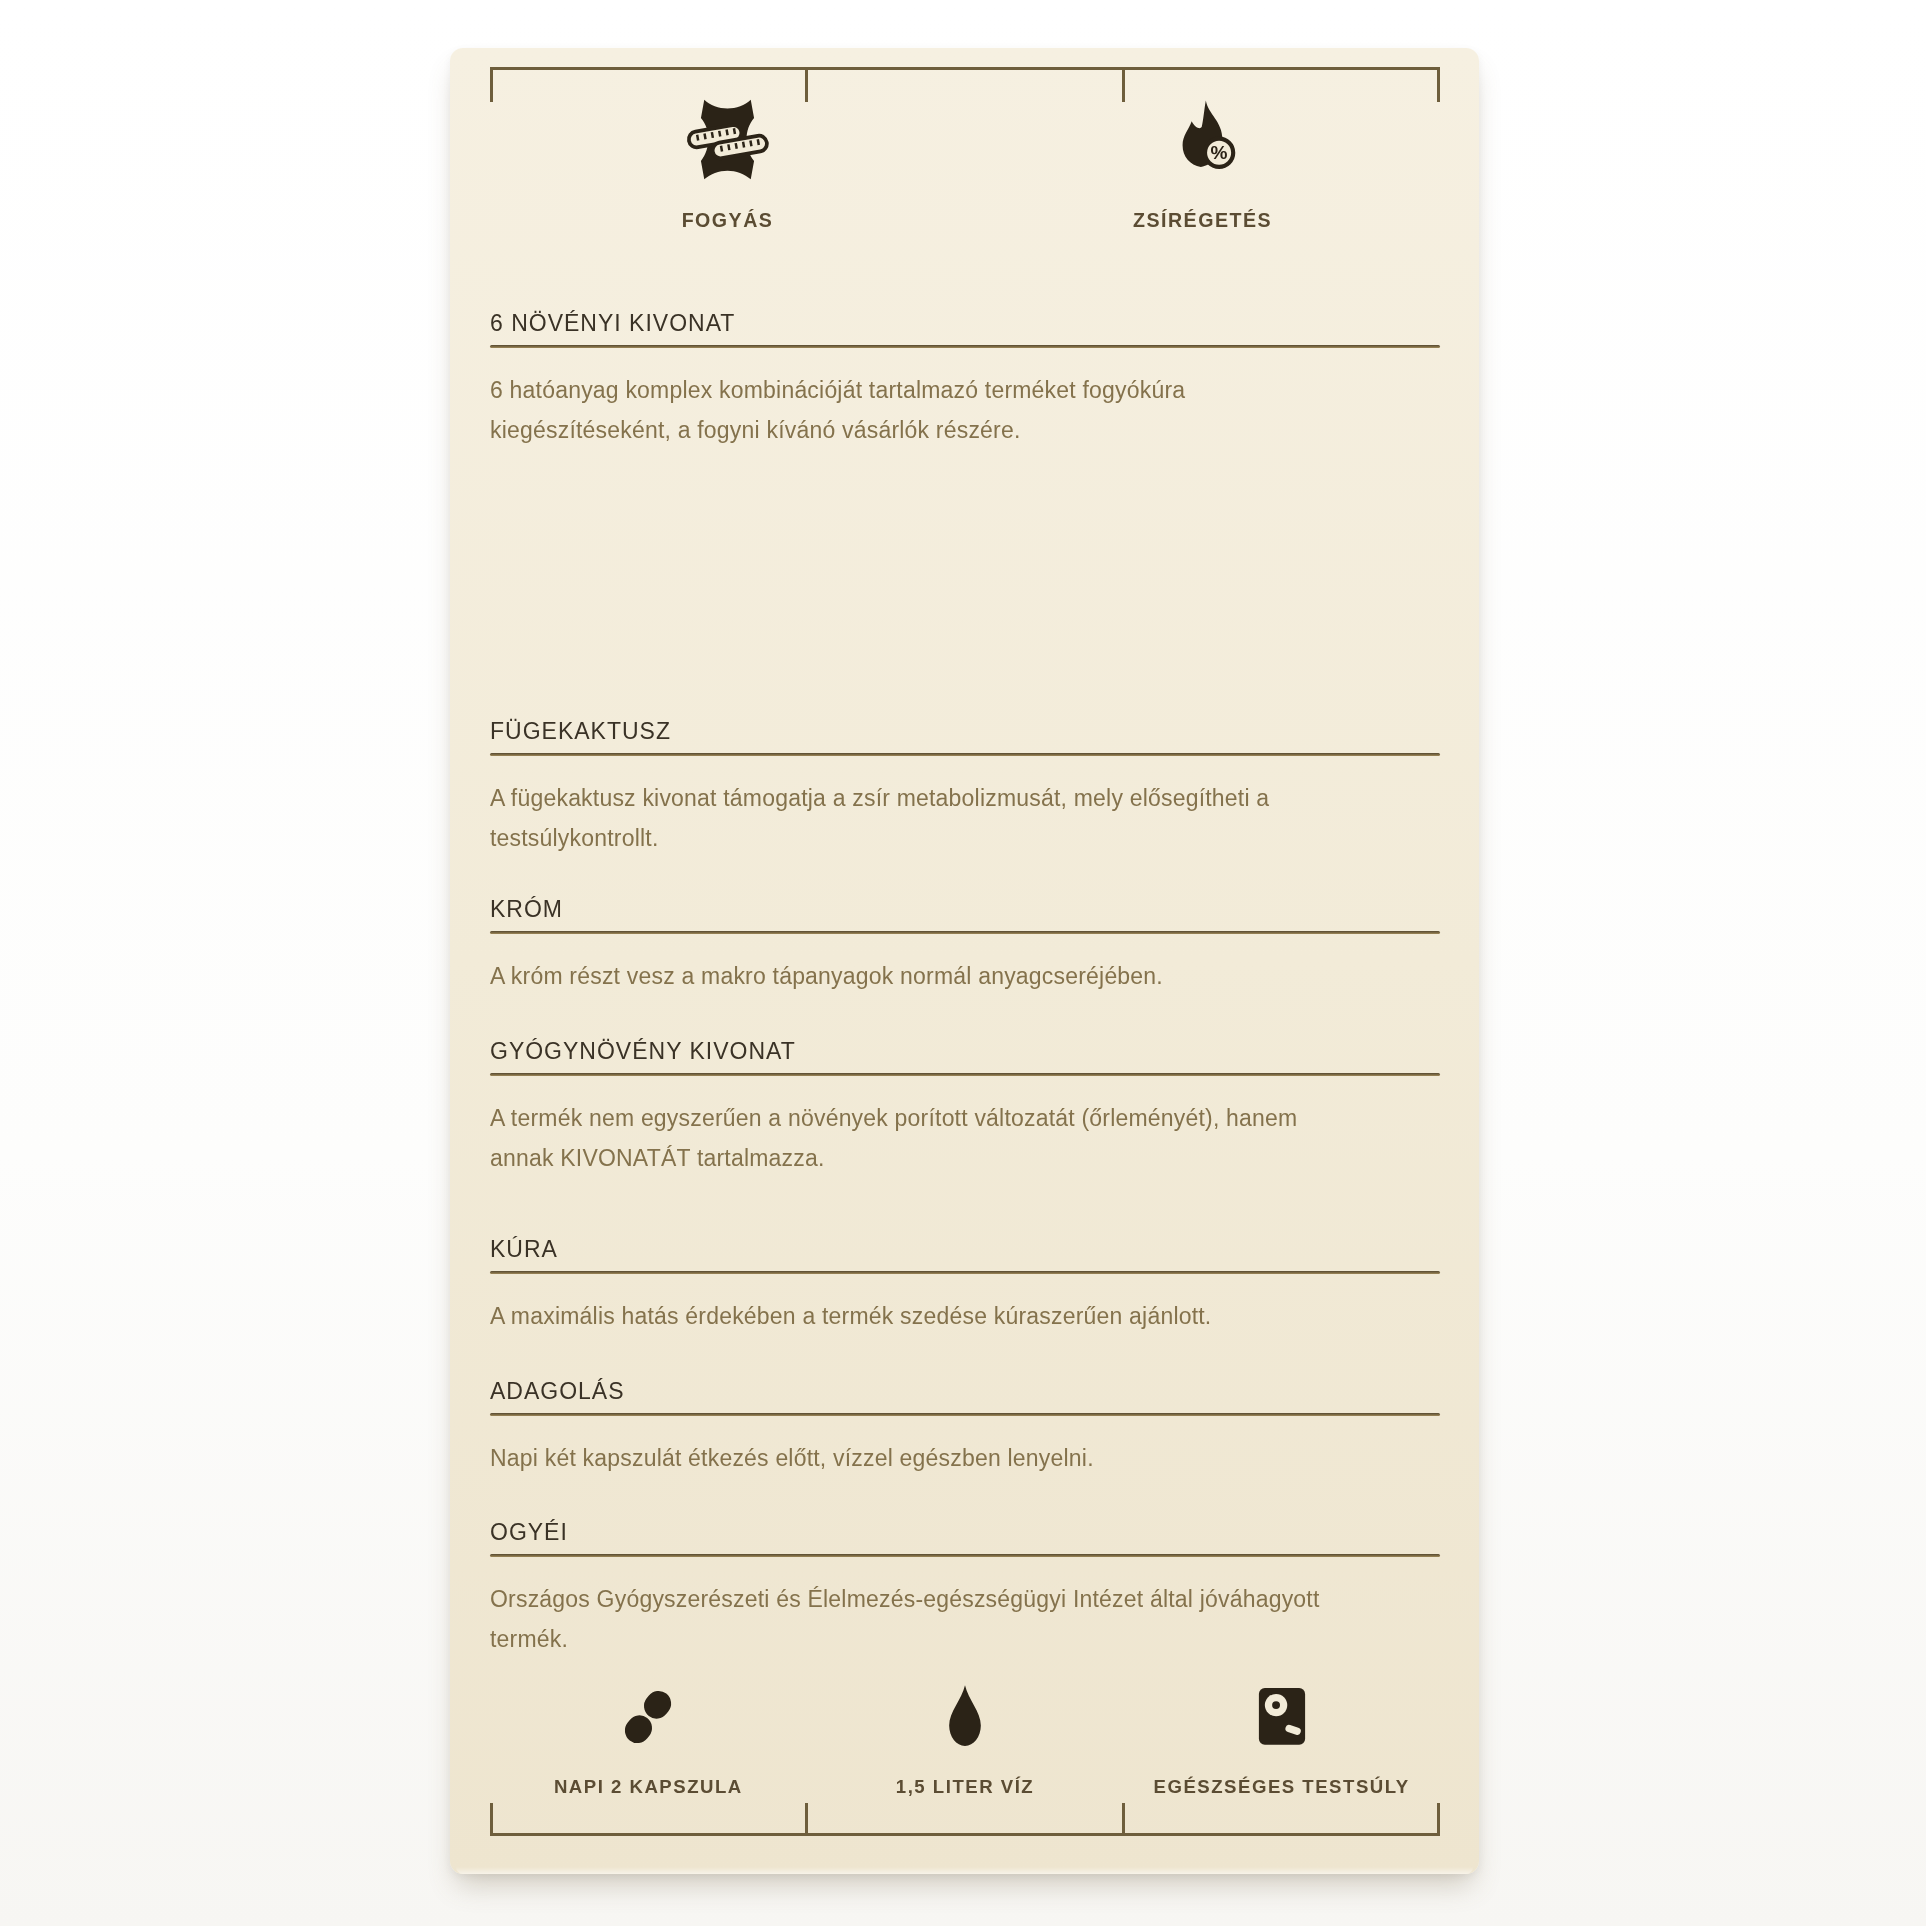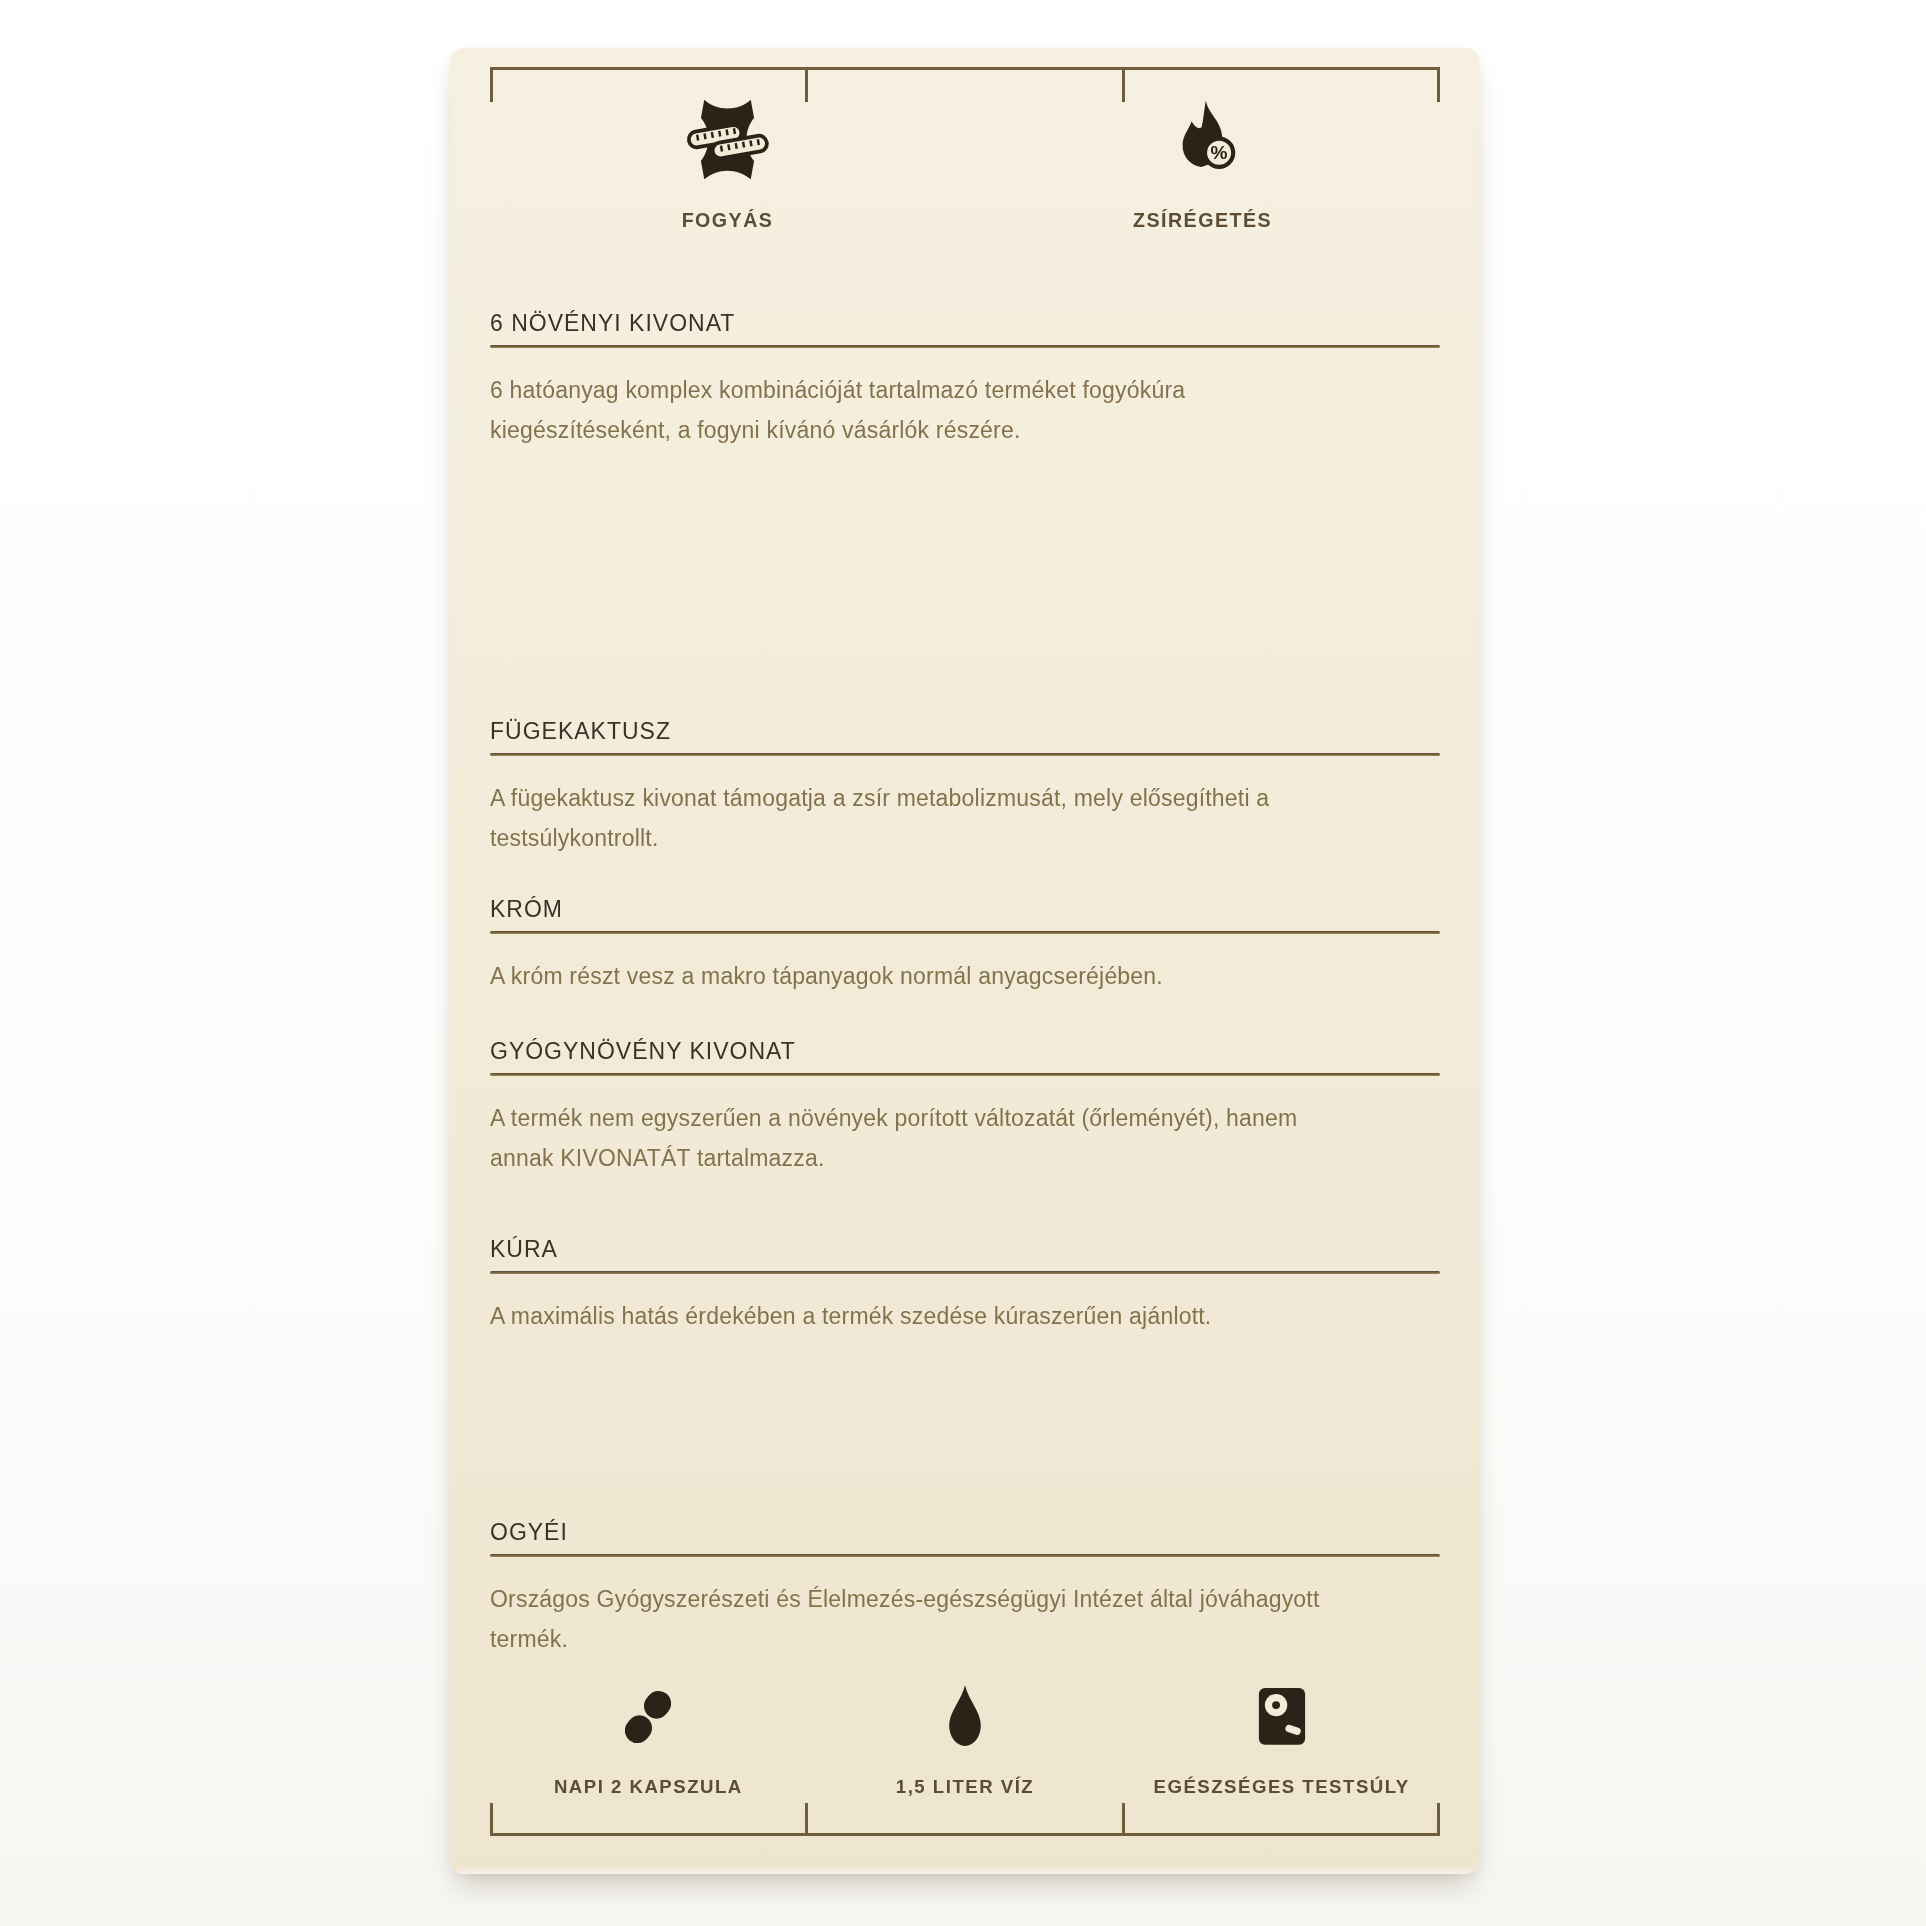--- a/index.html
+++ b/index.html
@@ -127,20 +127,25 @@
       <div class="sec s5">
         <h2>GYÓGYNÖVÉNY KIVONAT</h2>
         <div class="rule"></div>
         <p>A termék nem egyszerűen a növények porított változatát (őrleményét), hanem annak KIVONATÁT tartalmazza.</p>
       </div>
       <div class="sec s6">
         <h2>KÚRA</h2>
         <div class="rule"></div>
         <p>A maximális hatás érdekében a termék szedése kúraszerűen ajánlott.</p>
       </div>
+      <div class="sec s7">
+        <h2>ADAGOLÁS</h2>
+        <div class="rule"></div>
+        <p>Napi két kapszulát étkezés előtt, vízzel egészben lenyelni.</p>
+      </div>
       <div class="sec s8">
         <h2>OGYÉI</h2>
         <div class="rule"></div>
         <p>Országos Gyógyszerészeti és Élelmezés-egészségügyi Intézet által jóváhagyott termék.</p>
       </div>
 
       <div class="icon-row facts">
         <div class="cell">
           <svg class="ic" viewBox="0 0 100 100">
             <g transform="rotate(38 50 50)">

